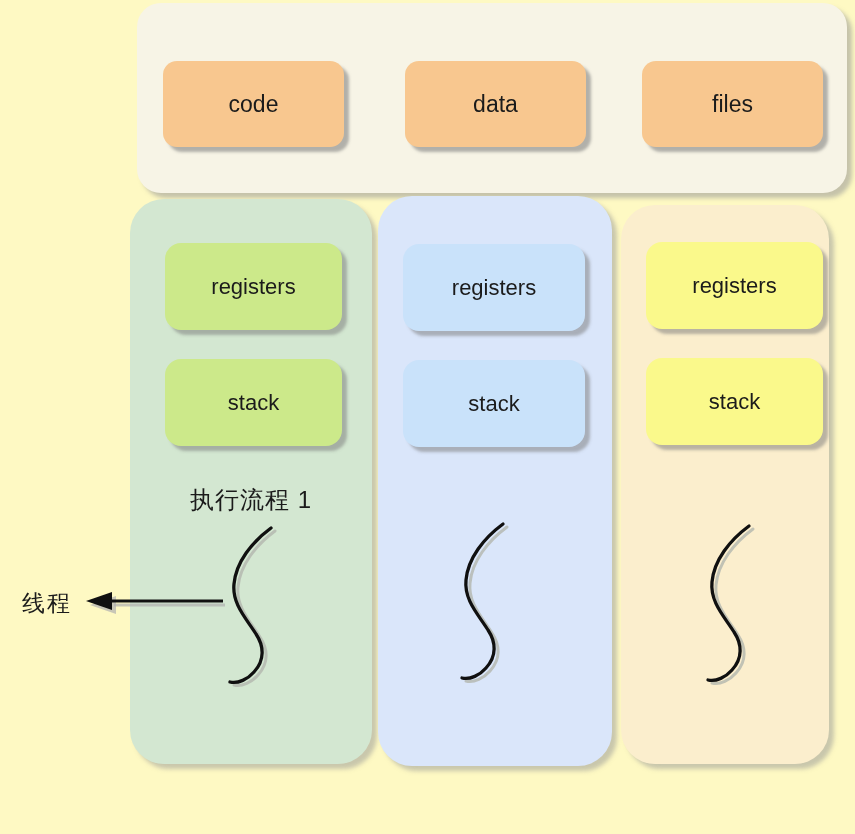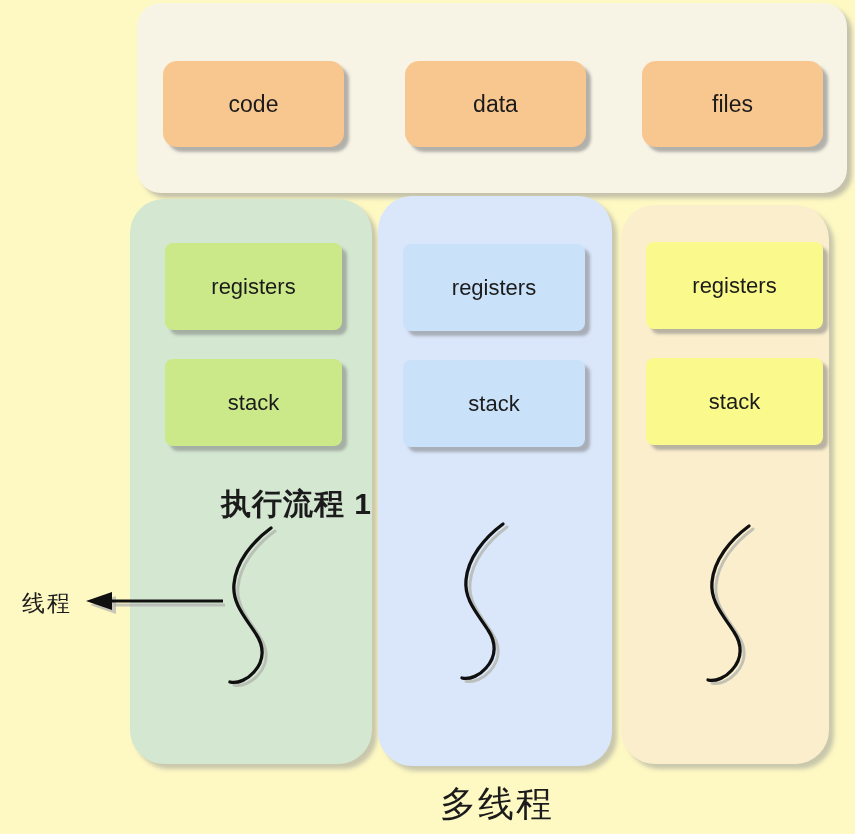--- a/index.html
+++ b/index.html
@@ -26,30 +26,30 @@
   .res-files { left:642px; }
   
   .col {
     position:absolute; border-radius:34px;
     box-shadow:5px 5px 4px rgba(150,150,150,.5);
   }
   .col-green { left:130px; top:199px; width:242px; height:565px; background:#D3E7D1; }
   .col-blue  { left:378px; top:196px; width:234px; height:570px; background:#DAE6FA; }
   .col-tan   { left:621px; top:205px; width:208px; height:559px; background:#FBEECD; }
   .ibox {
-    position:absolute; height:87px; border-radius:8px;
+    position:absolute; height:87px; border-radius:16px;
     box-shadow:5px 5px 3px rgba(120,120,120,.5);
     display:flex; align-items:center; justify-content:center;
     font-size:22px;
   }
   .gbox { left:165px; width:177px; background:#CCE98A; }
   .bbox { left:403px; width:182px; background:#C9E2FA; }
   .ybox { left:646px; width:177px; background:#FAF98B; }
   .flow-label {
-    position:absolute; font-size:30px; text-align:right; letter-spacing:1px;font-weight:bold;
+    position:absolute; font-size:24px; text-align:center; letter-spacing:1px;
   }
   .fl1 { left:130px; top:484px; width:242px; }
   .fl2 { left:378px; top:485px; width:234px; }
   .fl3 { left:621px; top:484px; width:208px; }
   
   .squiggle { position:absolute; }
   .sq1 { left:224px; top:524px; }
   .sq2 { left:456px; top:520px; }
   .sq3 { left:702px; top:522px; }
   .sq-shadow { fill:none; stroke:#b3b7ae; stroke-width:3; stroke-linecap:round; opacity:.8; }
@@ -101,15 +101,14 @@
   </svg>
 
   <svg class="thread-arrow" width="142" height="28" viewBox="0 0 142 28">
     <polygon points="6,17 32,8 32,26" fill="#b0b0b0" opacity=".7"></polygon>
     <line x1="30" y1="17" x2="141" y2="17" stroke="#b0b0b0" stroke-width="3" opacity=".7"></line>
     <line x1="24" y1="13" x2="139" y2="13" stroke="#101010" stroke-width="3"></line>
     <polygon points="2,13 28,4 28,22" fill="#101010"></polygon>
   </svg>
   <div class="thread-label">线程</div>
 
-  <div class="caption">多线程</div>
 
 </div>
 
 </body></html>

